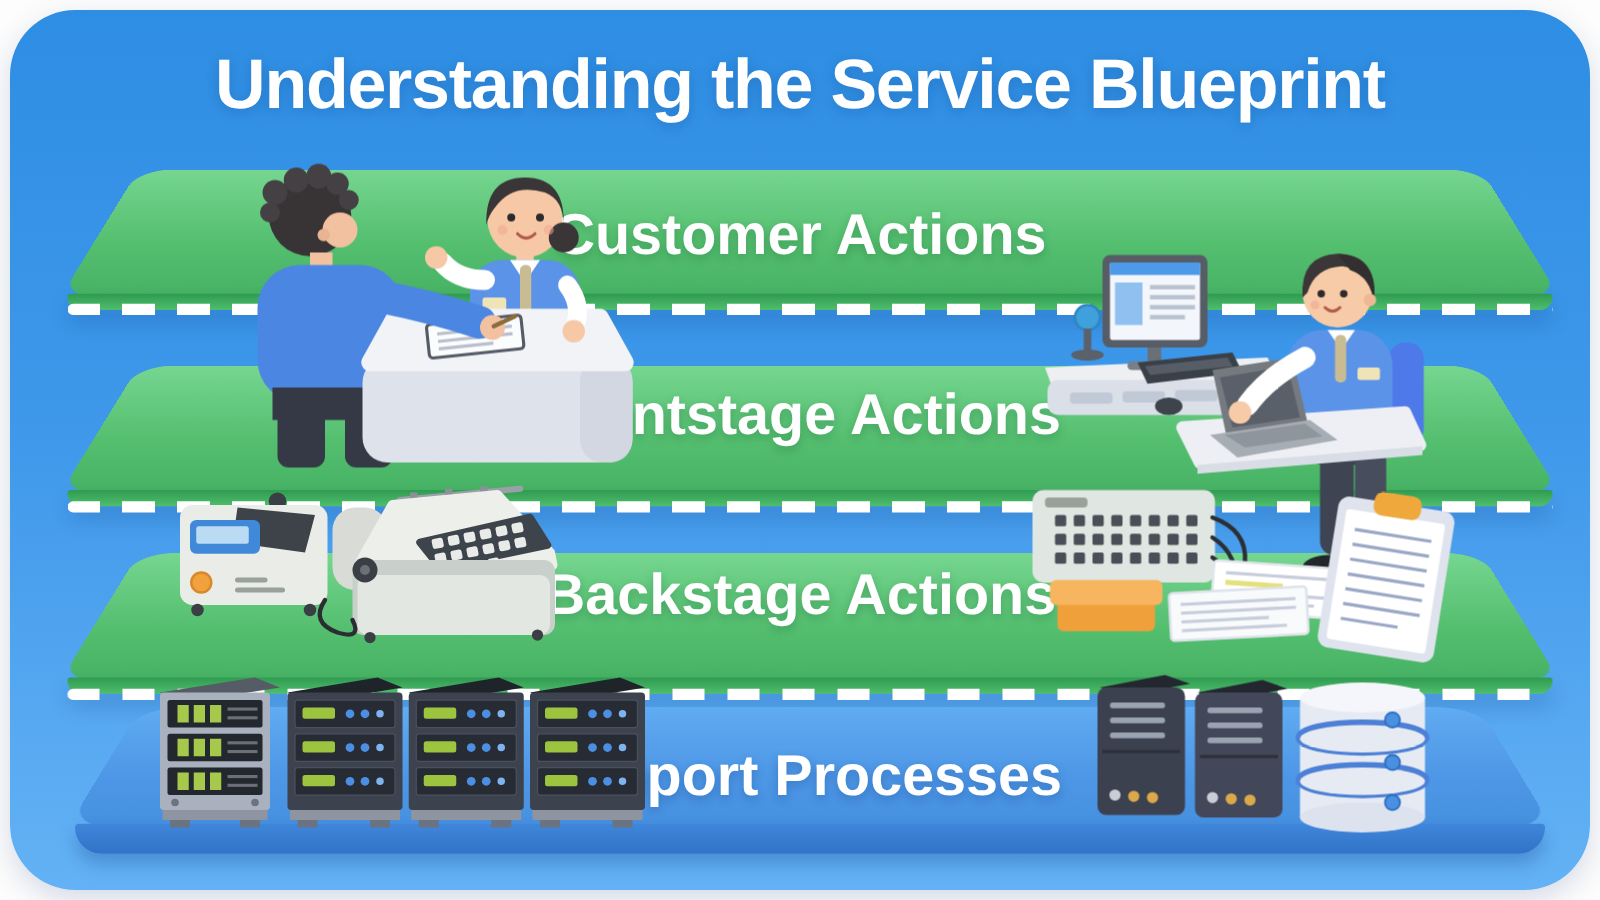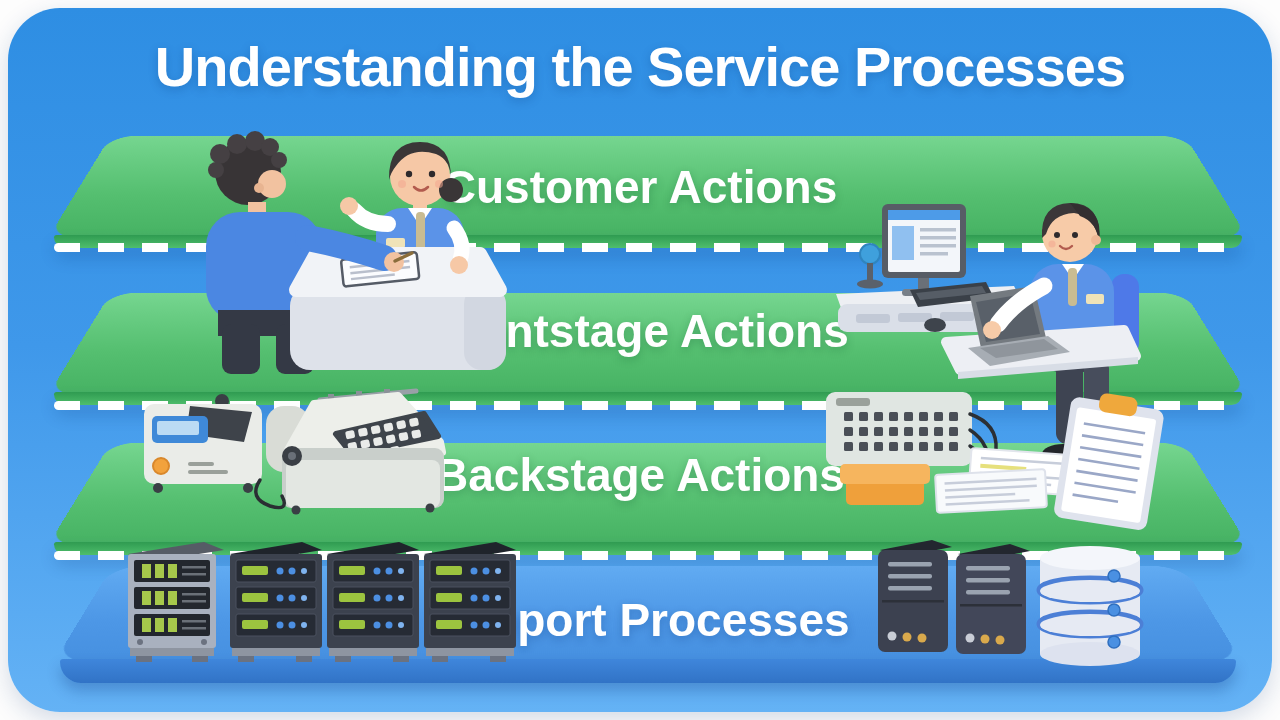--- a/index.html
+++ b/index.html
@@ -40,21 +40,21 @@
   .layer-label.t1{top:152px}.layer-label.t2{top:296px}.layer-label.t3{top:440px}
   .layer-label.t4{top:585px;text-shadow:0 3px 8px rgba(15,60,130,.30);}
   .prop{position:absolute;z-index:40;}
 </style>
 </head>
 <body>
 
 <div class="stage">
   <div class="card">
 
-    <div class="title">Understanding the Service Processes</div>
+    <div class="title">Understanding the Service Blueprint</div>
 
     <div class="slab l1"></div>
     <div class="slab-front f1"></div>
     <div class="slab l2"></div>
     <div class="slab-front f2"></div>
     <div class="slab l3"></div>
     <div class="slab-front f3"></div>
     <div class="slab blue"></div>
     <div class="slab-front fblue"></div>
 

